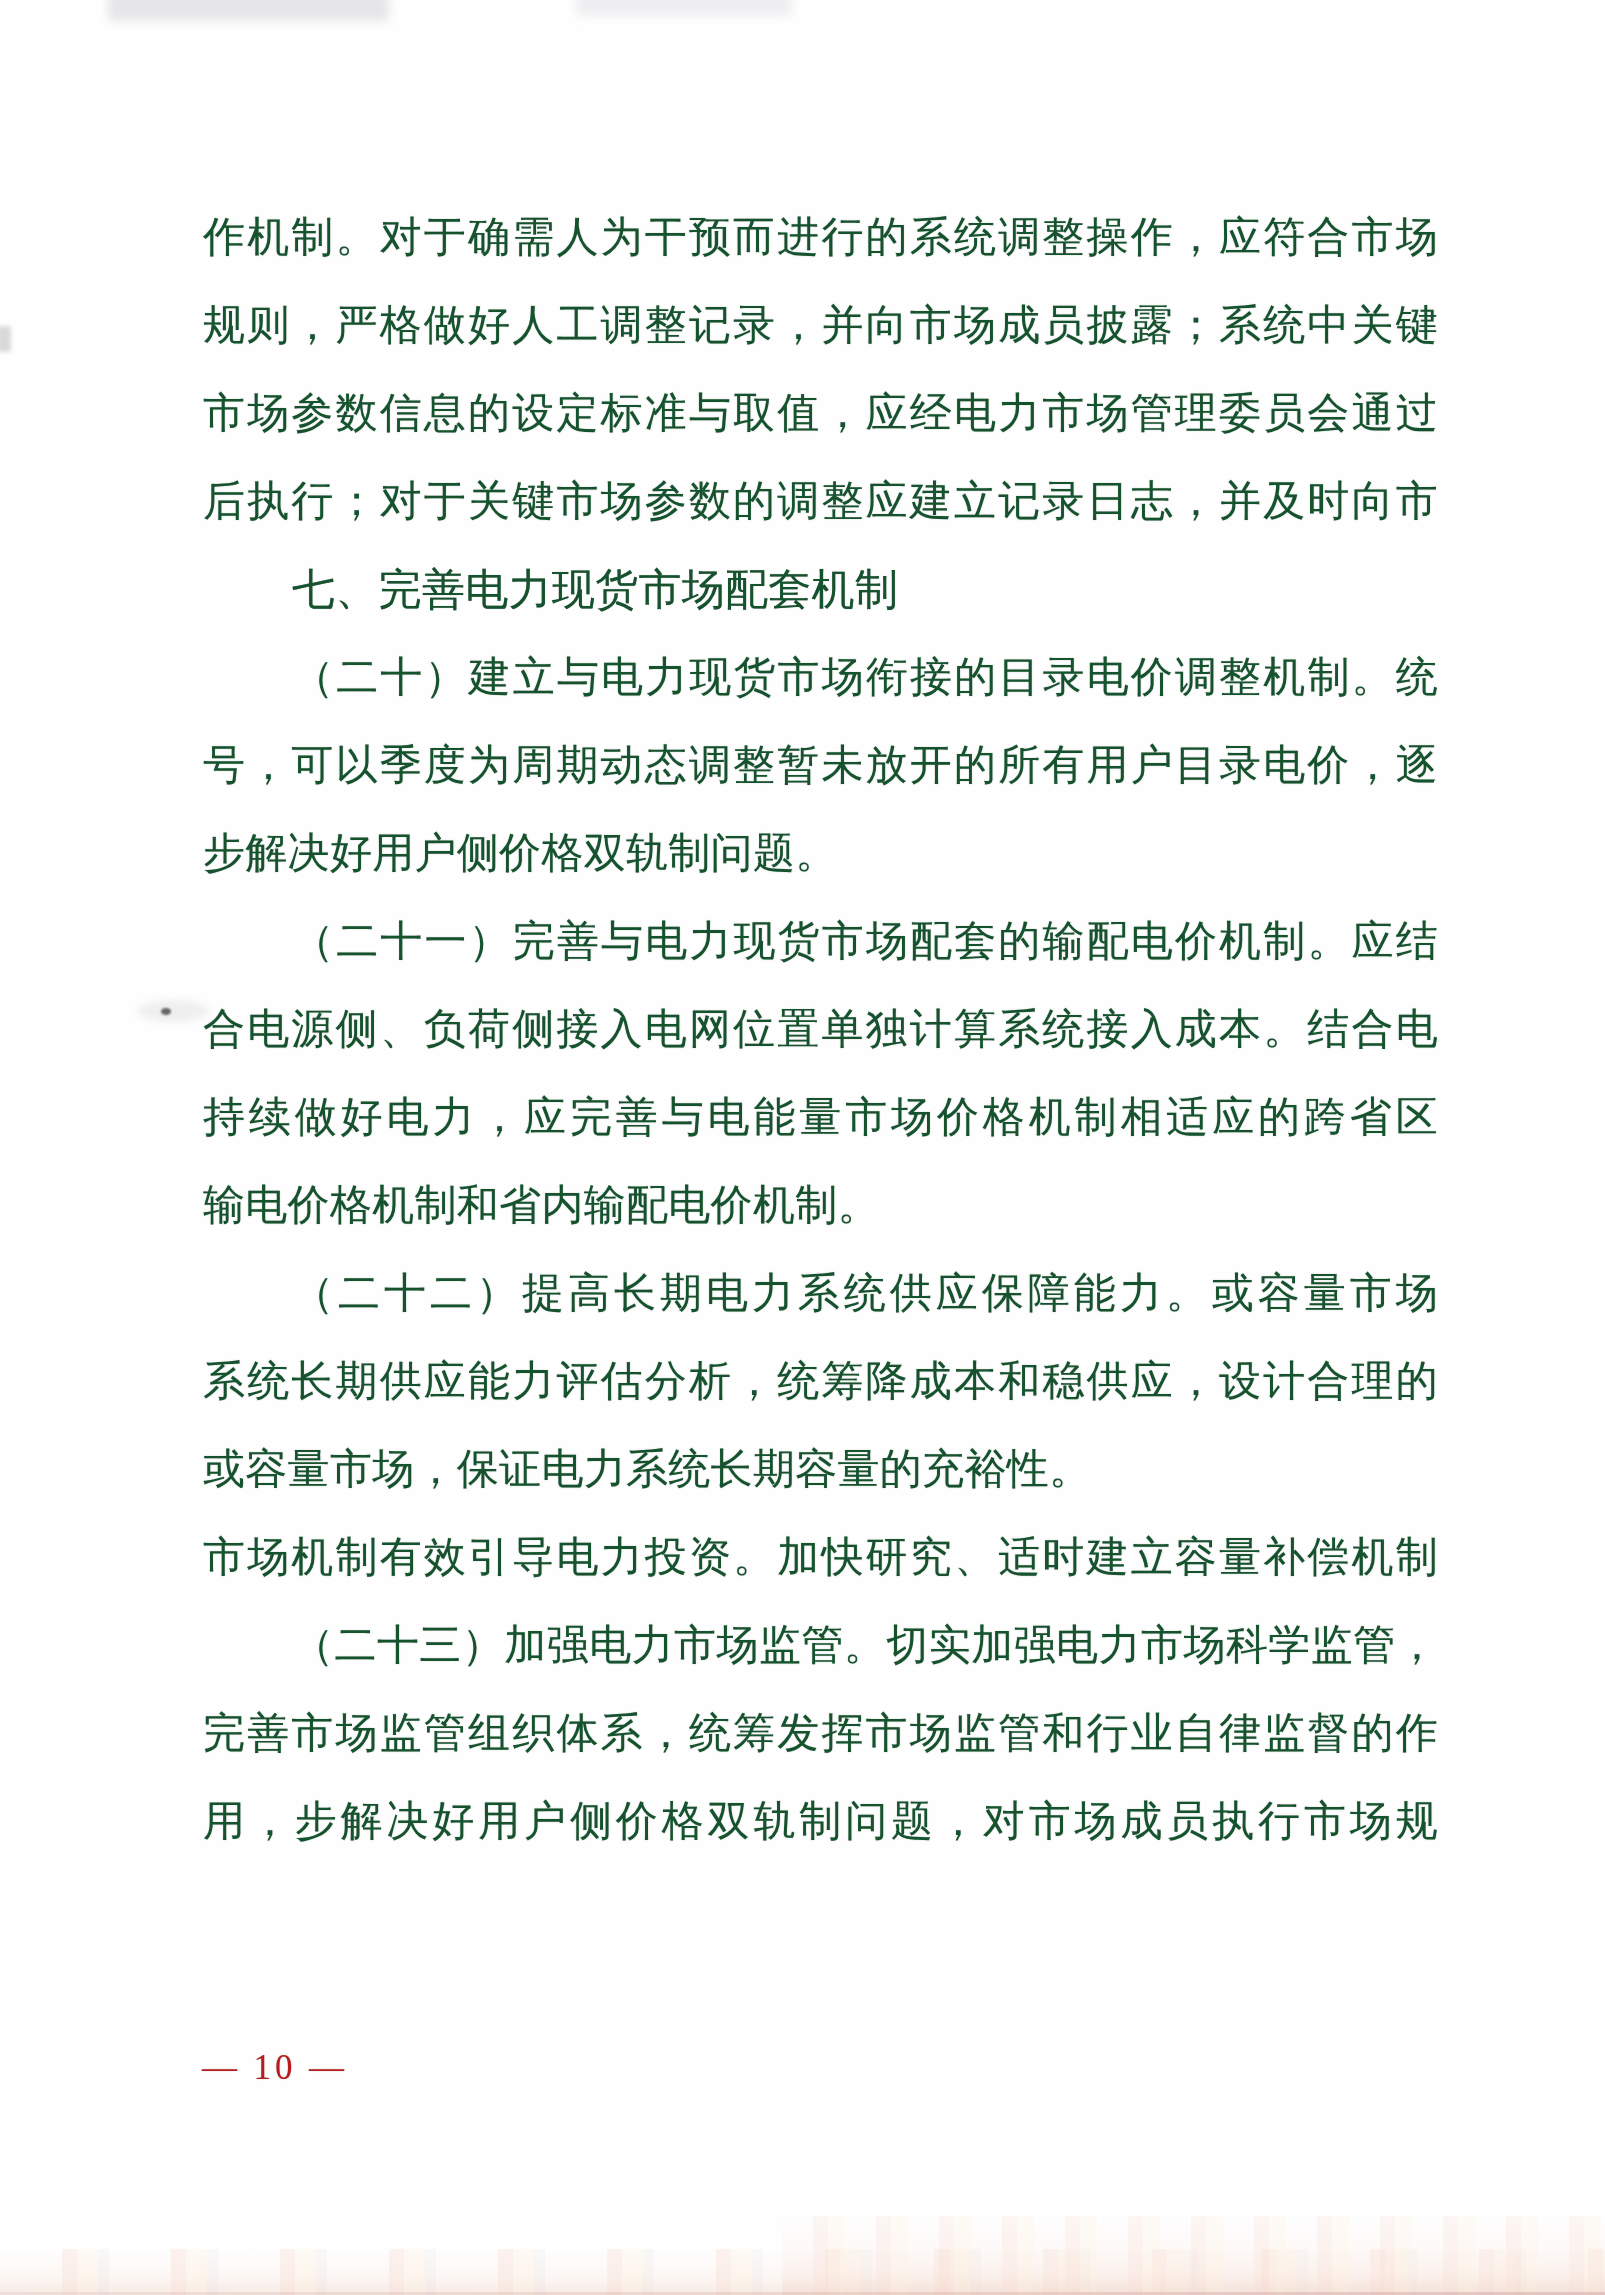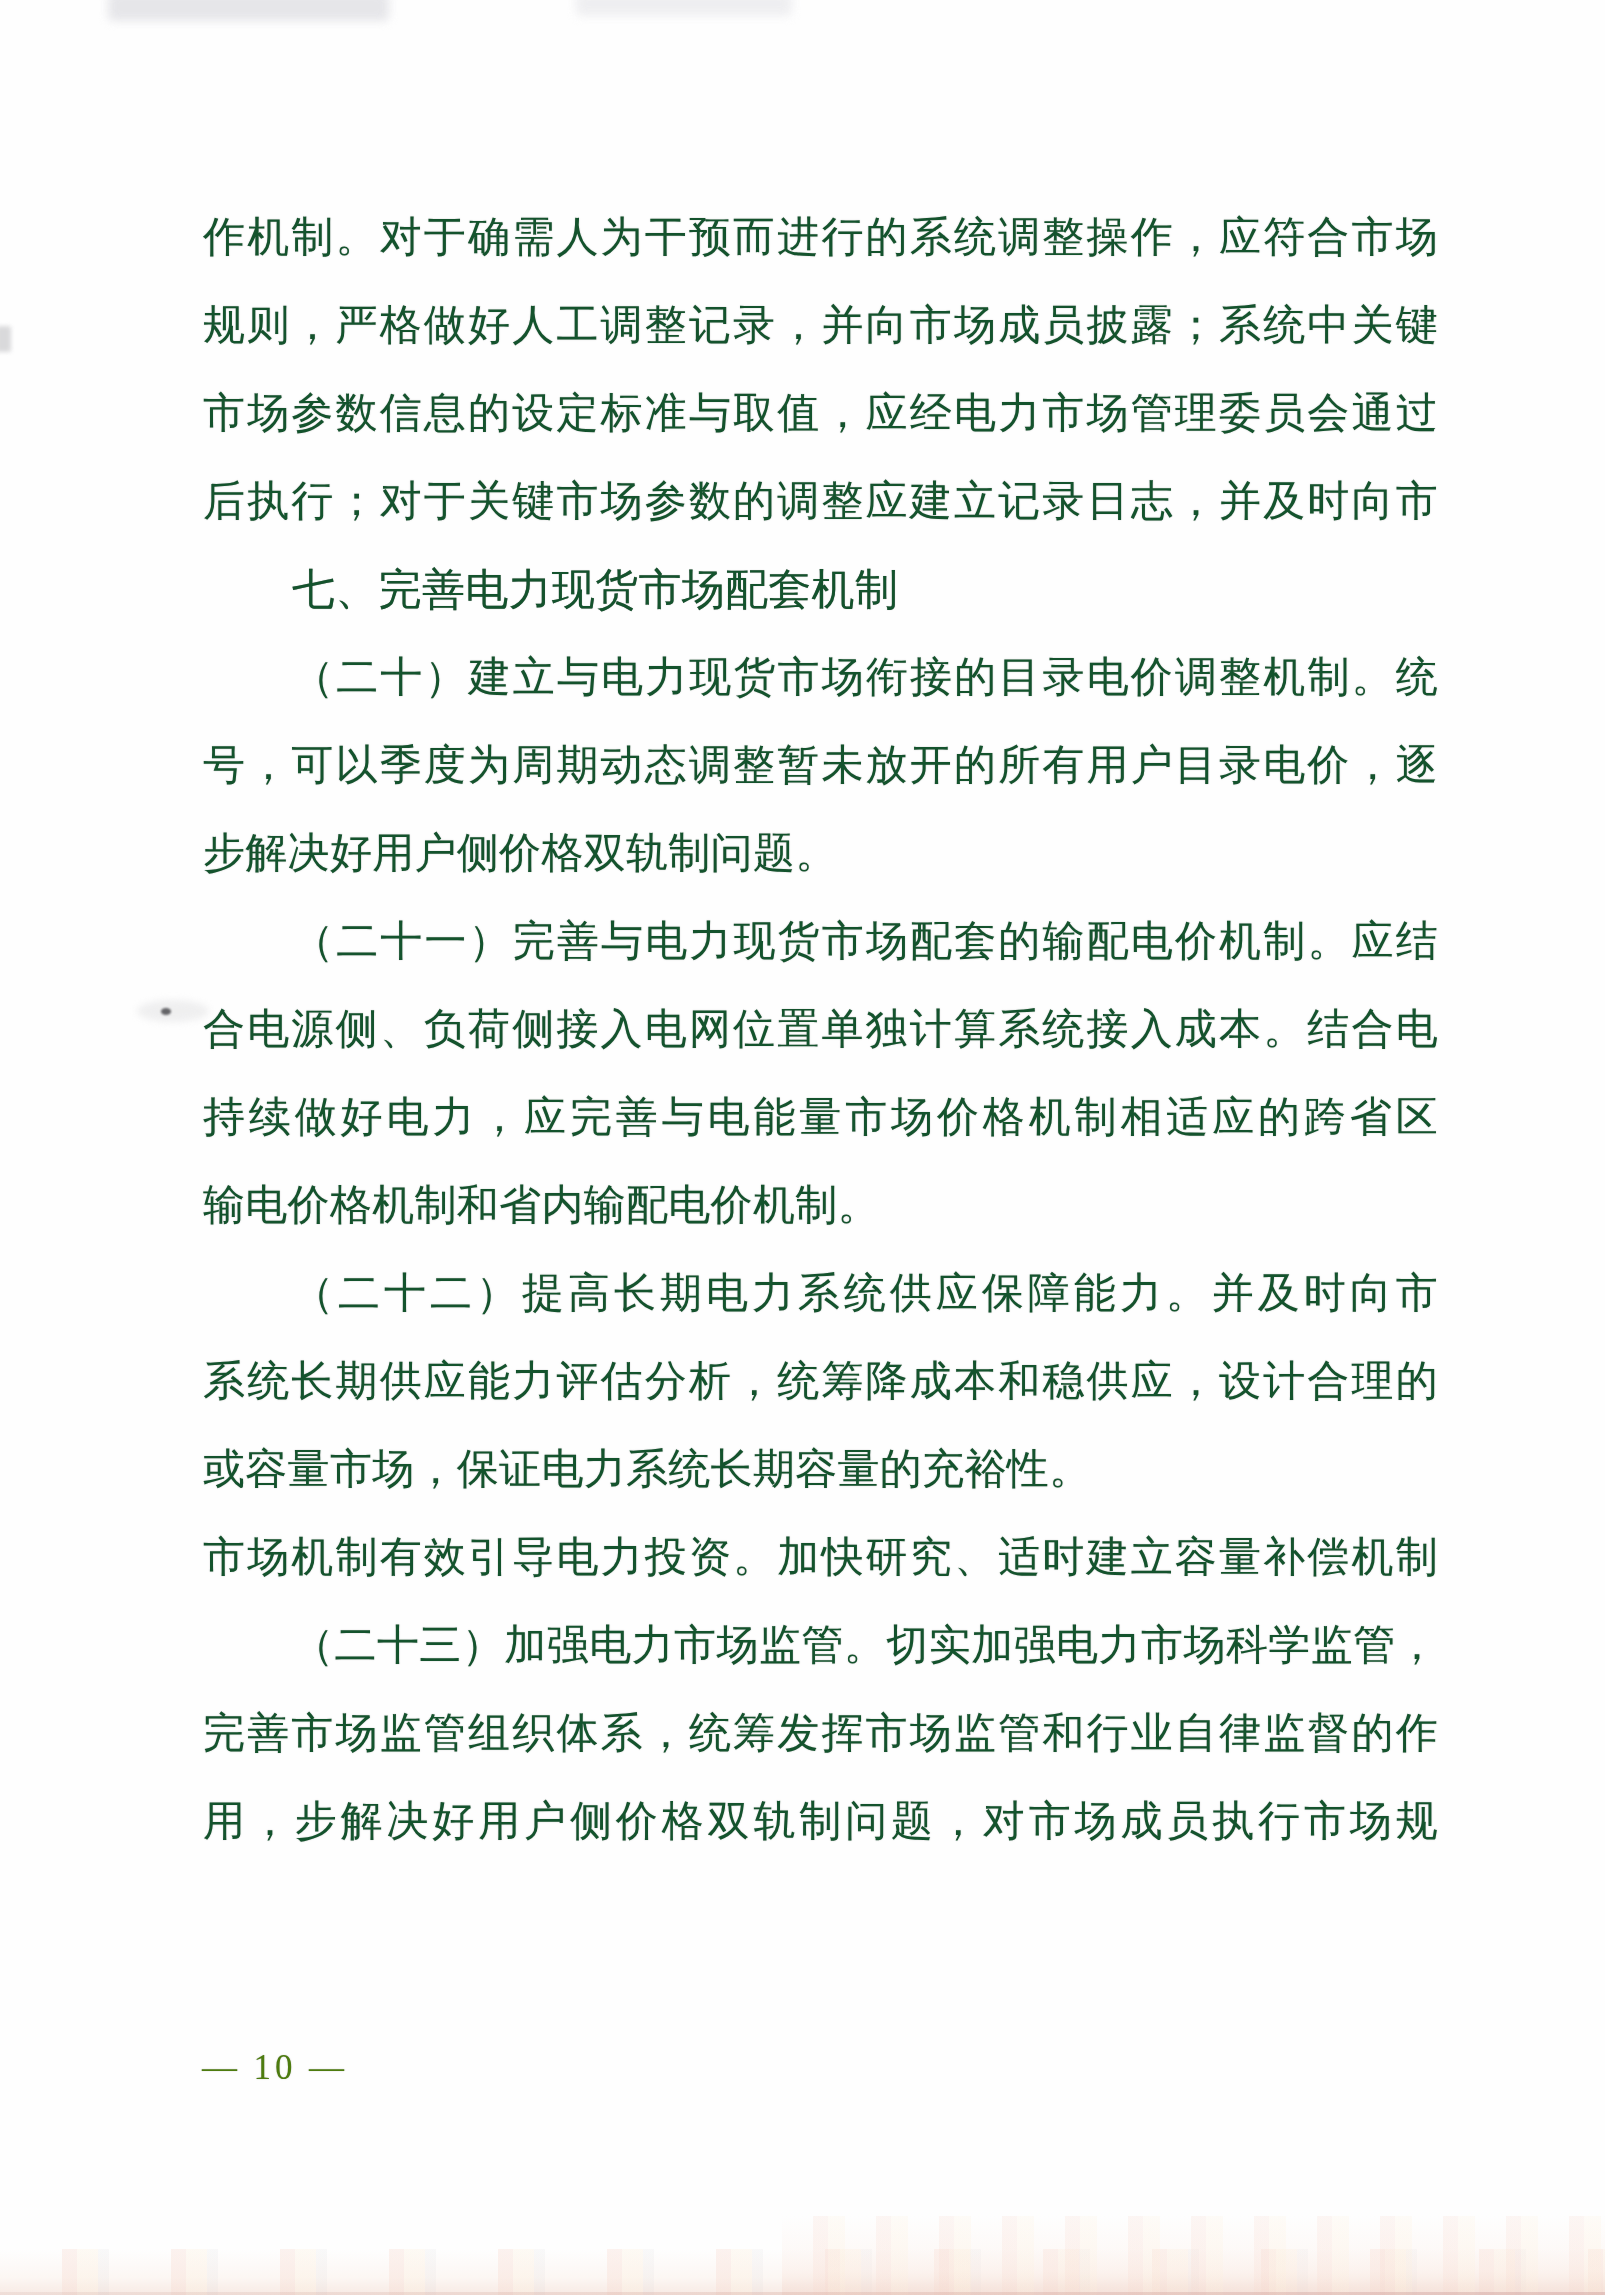--- a/index.html
+++ b/index.html
@@ -37,21 +37,21 @@
     font-size:43px;
     text-shadow:0 0 0.7px rgba(20,20,20,.55);
   }
   
   #pagenum{
     position:absolute;
     left:202px;top:2047px;
     font-size:35px;
     line-height:42px;
     letter-spacing:3.9px;
-    color:#4d7c0f;
+    color:#b91c1c;
     text-shadow:0 0 1.3px rgba(60,60,60,.35);
   }
   
   .smudge{
     position:absolute;
     background:#e9e9ec;
     filter:blur(4.6px);
     opacity:.85;
     border-radius:5.2px;
   }
@@ -117,21 +117,21 @@
       <div class="line just">市场参数信息的设定标准与取值，应经电力市场管理委员会通过</div>
       <div class="line just">后执行；对于关键市场参数的调整应建立记录日志，并及时向市</div>
       <div class="line indent heading">七、完善电力现货市场配套机制</div>
       <div class="line just indent">（二十）建立与电力现货市场衔接的目录电价调整机制。统</div>
       <div class="line just">号，可以季度为周期动态调整暂未放开的所有用户目录电价，逐</div>
       <div class="line">步解决好用户侧价格双轨制问题。</div>
       <div class="line just indent">（二十一）完善与电力现货市场配套的输配电价机制。应结</div>
       <div class="line just">合电源侧、负荷侧接入电网位置单独计算系统接入成本。结合电</div>
       <div class="line just">持续做好电力，应完善与电能量市场价格机制相适应的跨省区</div>
       <div class="line">输电价格机制和省内输配电价机制。</div>
-      <div class="line just indent">（二十二）提高长期电力系统供应保障能力。并及时向市</div>
+      <div class="line just indent">（二十二）提高长期电力系统供应保障能力。或容量市场</div>
       <div class="line just">系统长期供应能力评估分析，统筹降成本和稳供应，设计合理的</div>
       <div class="line">或容量市场，保证电力系统长期容量的充裕性。</div>
       <div class="line just">市场机制有效引导电力投资。加快研究、适时建立容量补偿机制</div>
       <div class="line just indent">（二十三）加强电力市场监管。切实加强电力市场科学监管，</div>
       <div class="line just">完善市场监管组织体系，统筹发挥市场监管和行业自律监督的作</div>
       <div class="line just">用，步解决好用户侧价格双轨制问题，对市场成员执行市场规</div>
     </div>
 
   <div id="pagenum">— 10 —</div>
 

